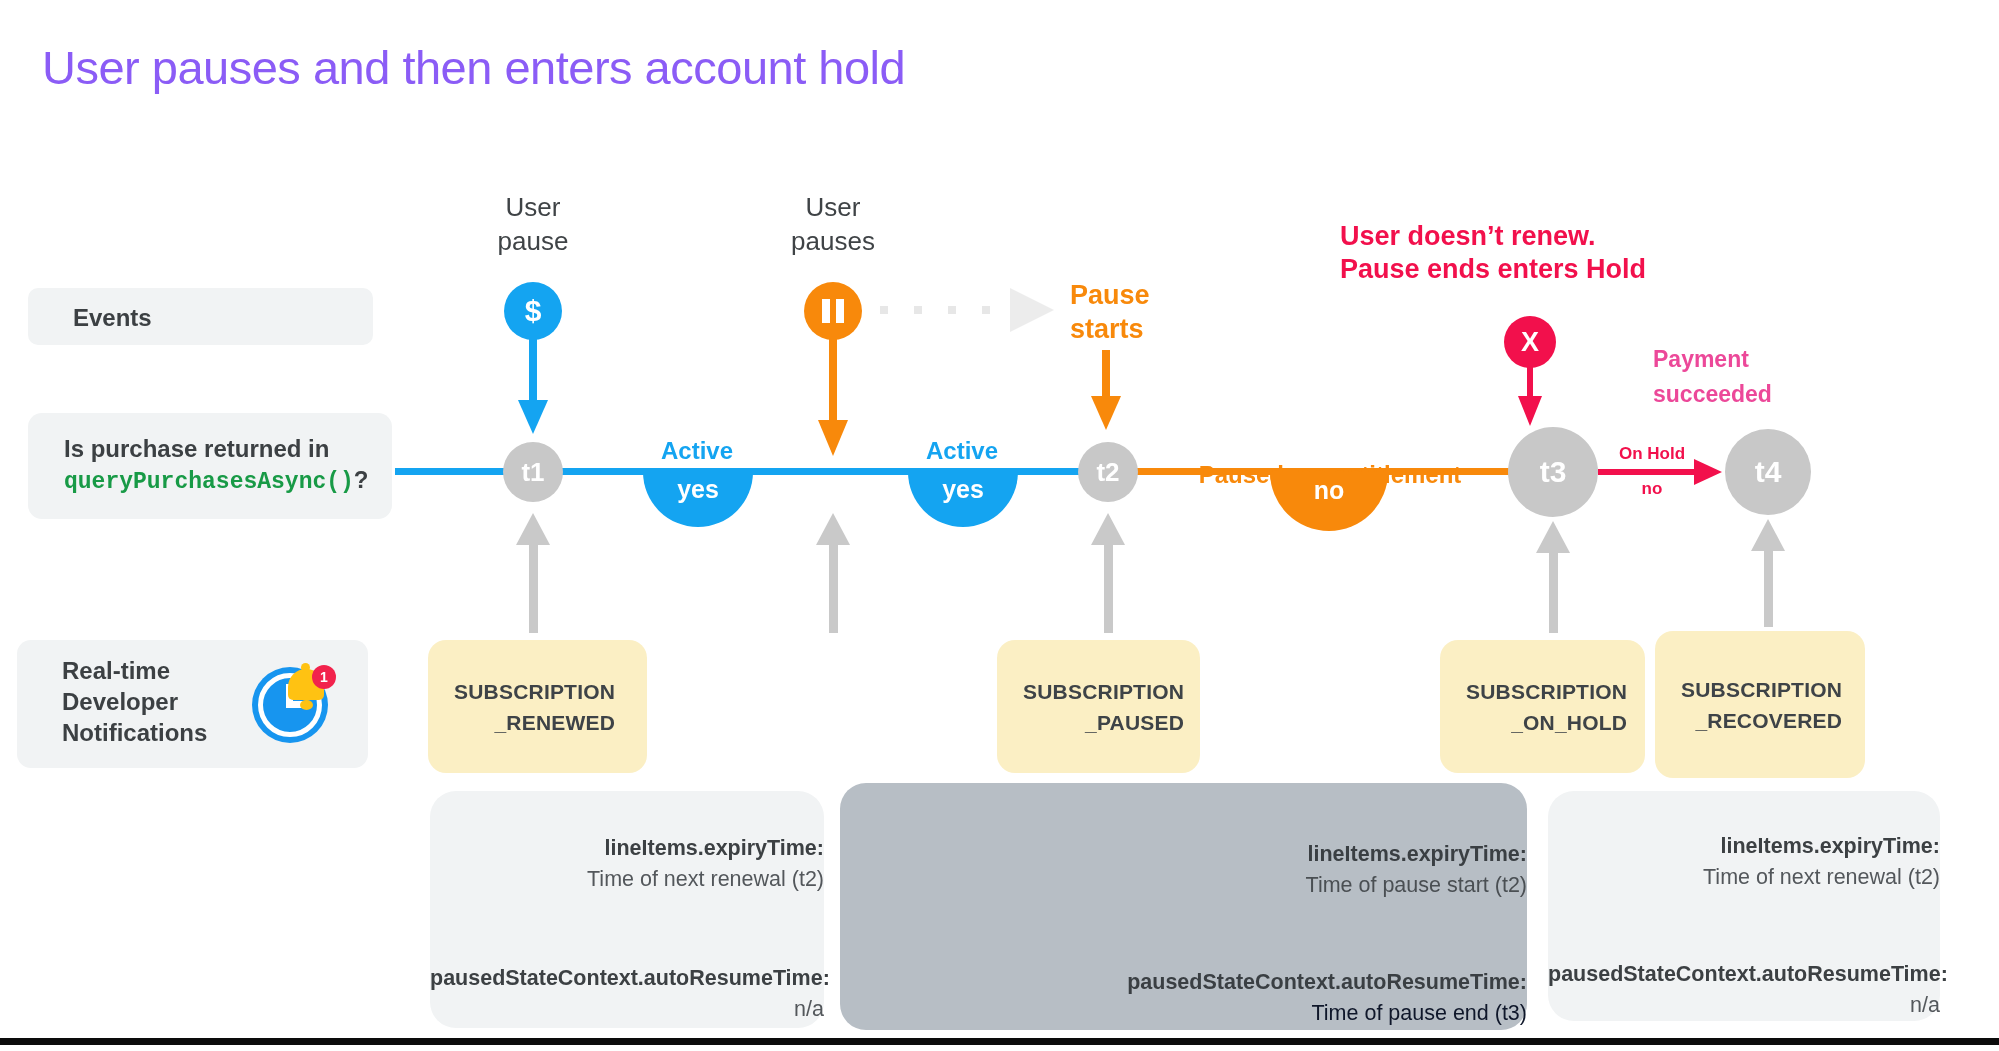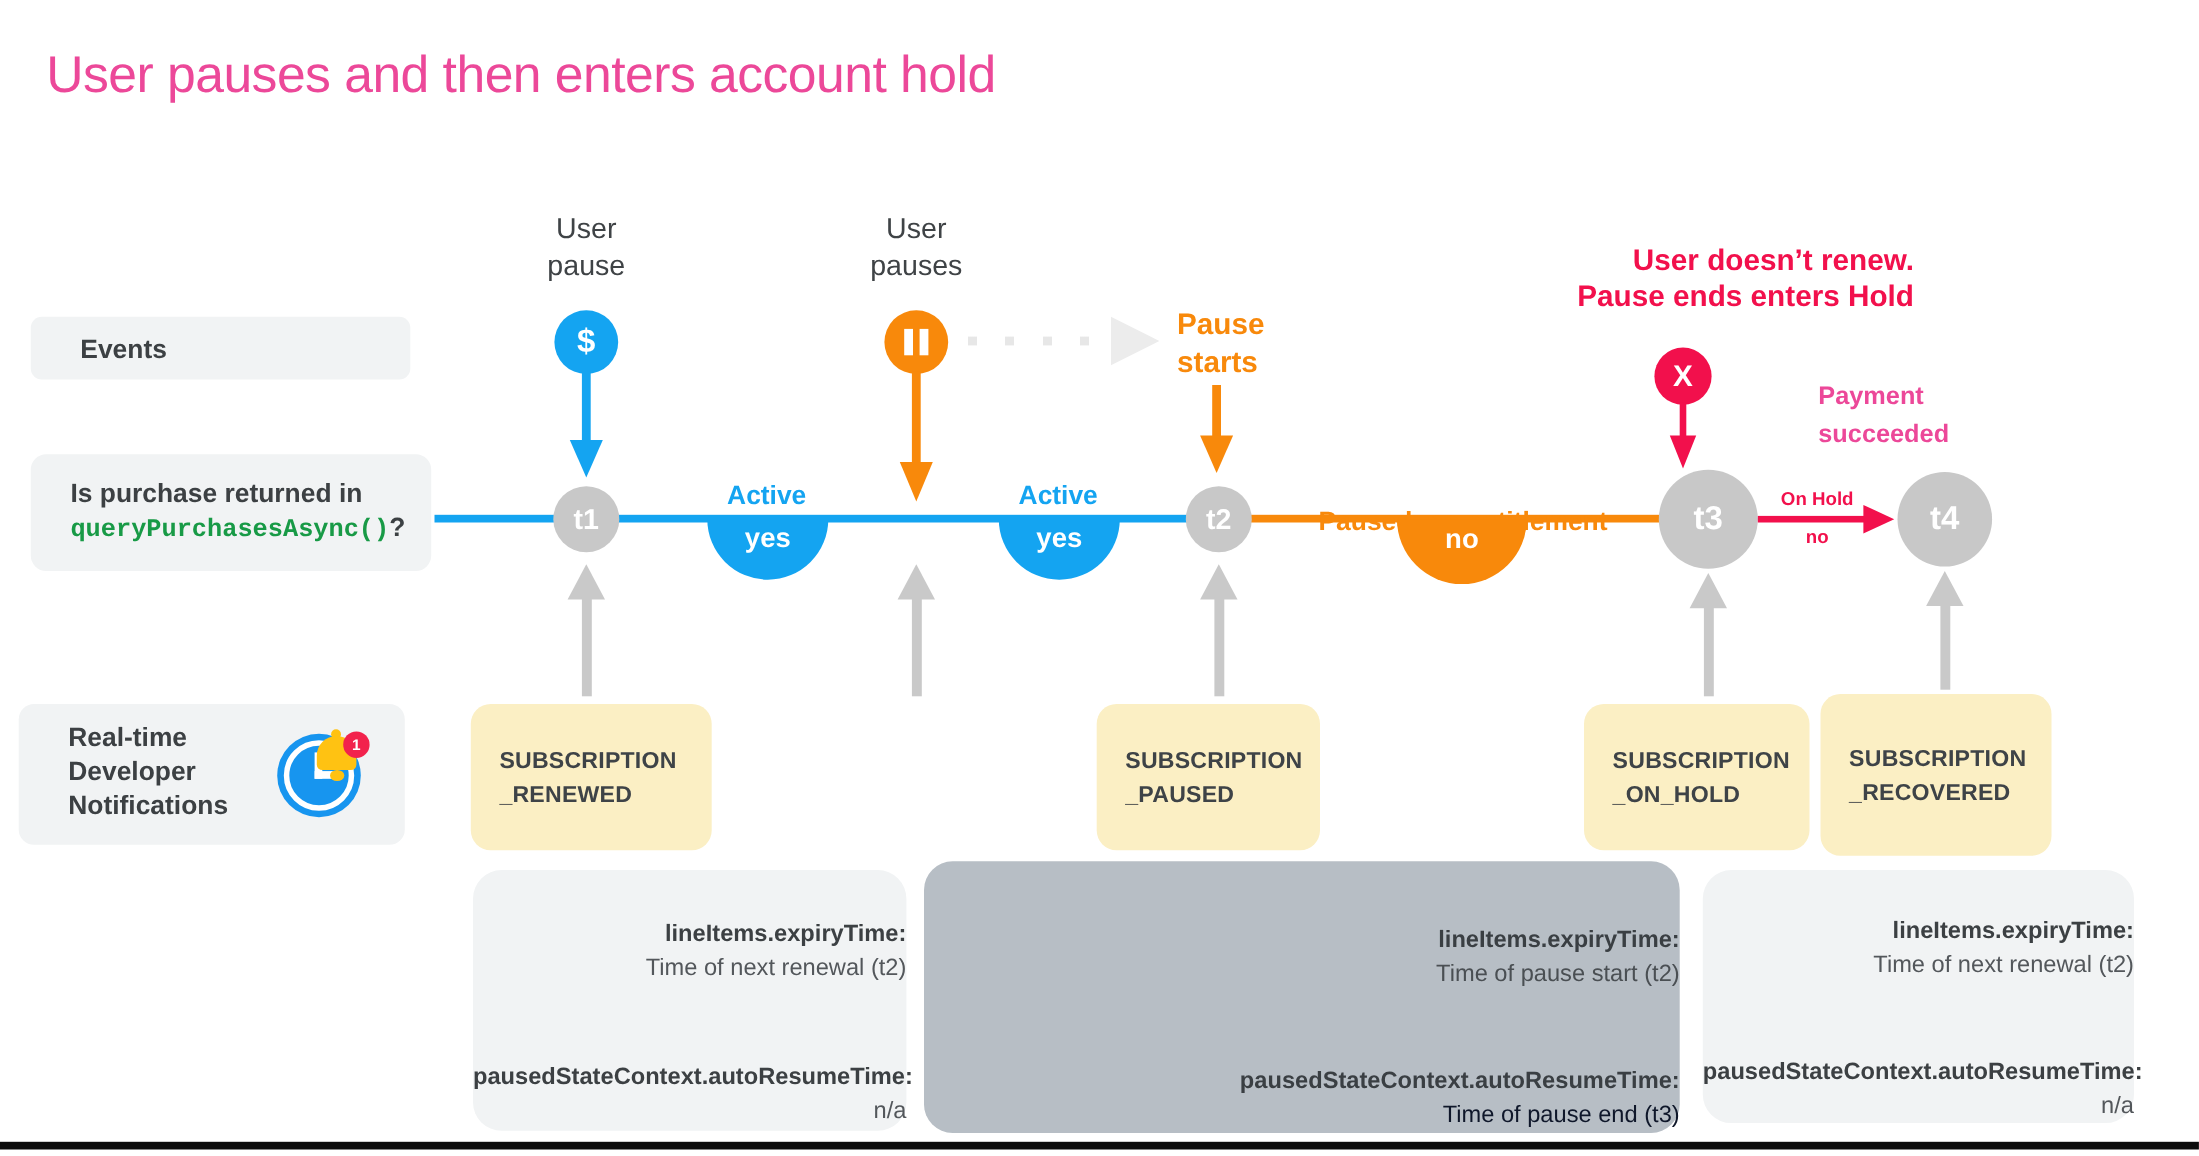--- a/index.html
+++ b/index.html
@@ -1,33 +1,33 @@
 <!DOCTYPE html>
 <html><head>
 <meta charset="utf-8">
 <style>
   html,body{margin:0;padding:0;background:#fff;}
   #stage{position:relative;width:1999px;height:1051px;background:#ffffff;overflow:hidden;
          font-family:"Liberation Sans",sans-serif;color:#3c4043;}
   .abs{position:absolute;}
   .pill{background:#f1f3f4;border-radius:14px;}
   .pill-label{font-weight:700;font-size:24px;color:#3c4043;line-height:31px;}
-  .title{font-size:47px;font-weight:400;color:#ec4899;letter-spacing:-0.5px;white-space:nowrap;}
+  .title{font-size:47px;font-weight:400;color:#8b5cf6;letter-spacing:-0.5px;white-space:nowrap;}
   .code{font-family:"Liberation Mono","DejaVu Sans Mono",monospace;font-weight:700;color:#189a46;font-size:23px;}
   .evt-label{font-size:26px;color:#3f4346;text-align:center;line-height:34px;}
   .node{border-radius:50%;background:#c8c8c8;color:#fff;font-weight:700;display:flex;align-items:center;justify-content:center;}
   .semi-blue{background:#14a4f1;border-radius:0 0 110px 110px;color:#fff;font-weight:700;font-size:25px;text-align:center;}
   .semi-orange{background:#f8890b;border-radius:0 0 118px 118px;color:#fff;font-weight:700;font-size:25px;text-align:center;}
   .state-blue{color:#14a4f1;font-weight:700;font-size:24px;text-align:center;}
   .state-orange{color:#f8890b;font-weight:700;font-size:24px;text-align:center;}
   .state-red-sm{color:#f2104c;font-weight:700;font-size:17px;text-align:center;}
   .ann-orange{color:#f8890b;font-weight:700;font-size:27px;line-height:34px;}
-  .ann-red{color:#f2104c;font-weight:700;font-size:27px;line-height:33px;text-align:right;}
+  .ann-red{color:#f2104c;font-weight:700;font-size:27px;line-height:33px;text-align:left;}
   .ann-teal{color:#ec4899;font-weight:700;font-size:23px;line-height:35px;}
-  .ybox{background:#fbefc4;border-radius:18px;display:flex;align-items:center;}
+  .ybox{background:#fbefc4;border-radius:18px;display:flex;align-items:center;text-align:right;}
   .ybox-text{font-weight:700;font-size:21px;color:#3e4347;line-height:31px;padding-left:26px;letter-spacing:0.2px;}
   .fbox{border-radius:26px;text-align:right;}
   .fbox .lbl{font-weight:700;font-size:21.5px;color:#3c4043;line-height:31px;}
   .fbox .val{font-weight:400;font-size:21.5px;color:#53575b;line-height:31px;}
   .upshaft{width:9px;background:#c9c9c9;}
   .uphead{width:0;height:0;border-left:17px solid transparent;border-right:17px solid transparent;border-bottom:32px solid #c9c9c9;}
   .circle{border-radius:50%;display:flex;align-items:center;justify-content:center;color:#fff;font-weight:700;}
 </style>
 </head>
 <body>

